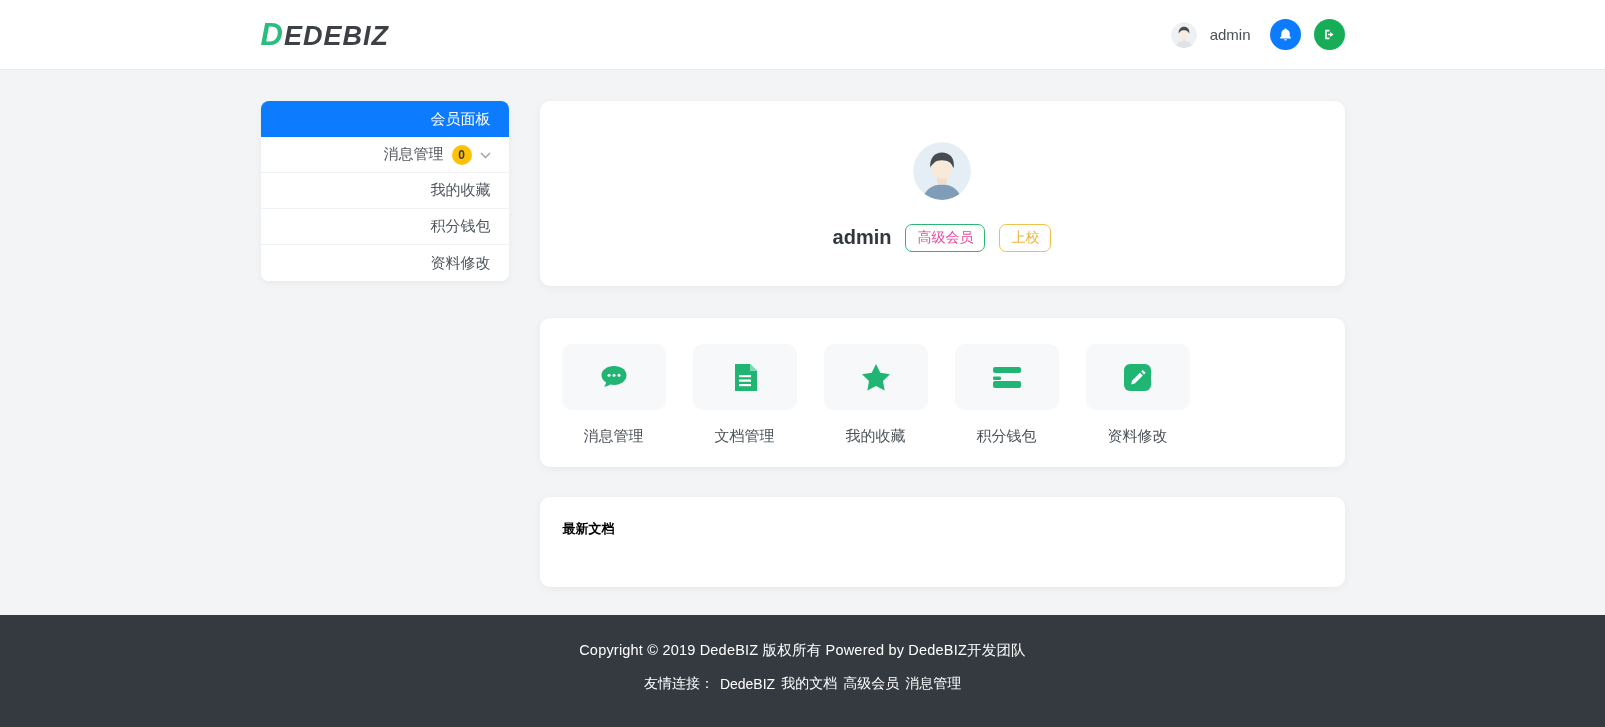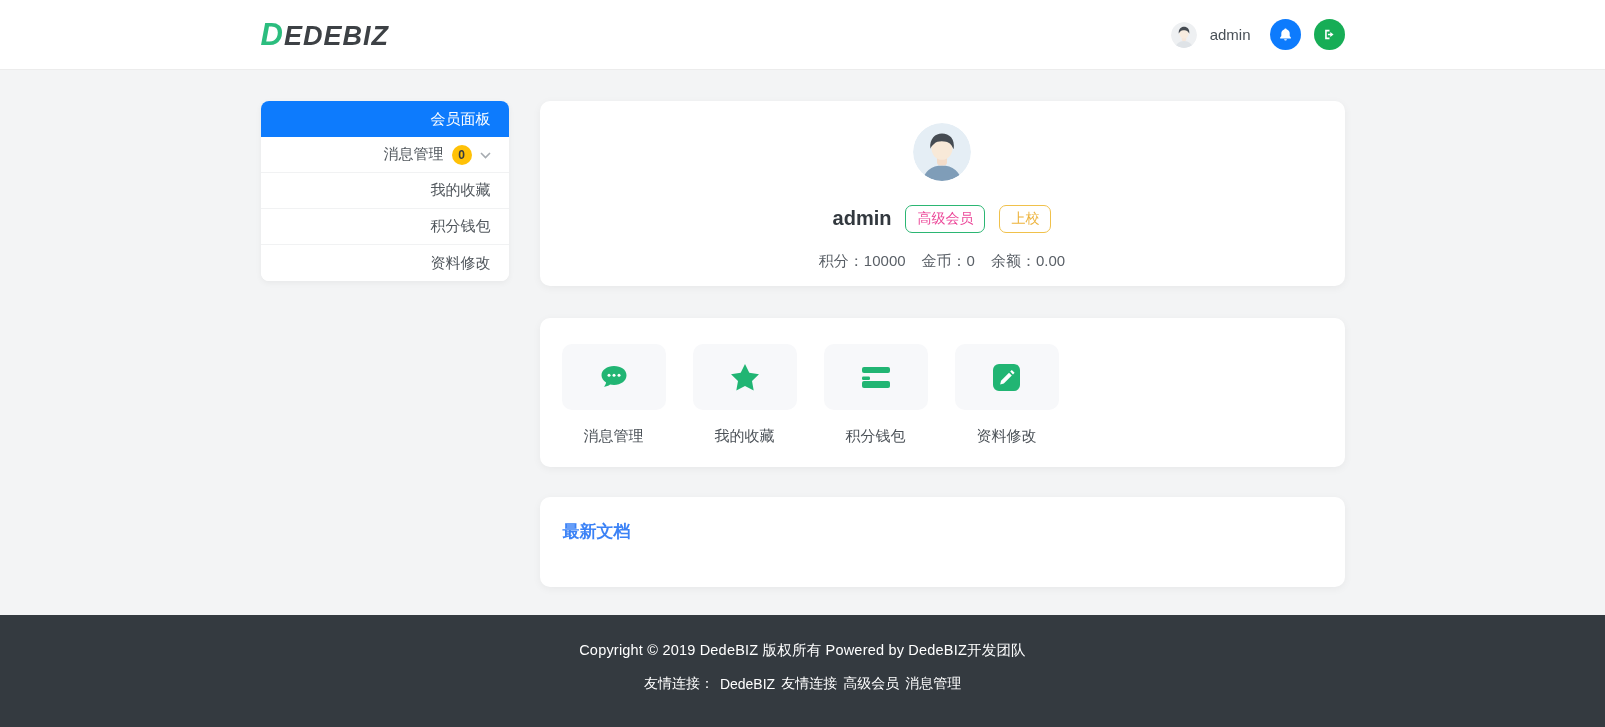--- a/index.html
+++ b/index.html
@@ -50,21 +50,21 @@
   .pill.yellow { color:#edb33c; border-color:#f0c14b;text-align:right; }
   .stats-row { display:flex; gap:16px; margin-top:19px; font-size:15px; color:#595f66; }
 
   .shortcut-card { padding:26px 22px 21px 22px; margin-bottom:30px; }
   .shortcut-row { display:flex; gap:27px; }
   .shortcut { width:104px; display:flex; flex-direction:column; align-items:center; cursor:pointer; }
   .tile { width:104px; height:66px; background:#f7f8fa; border-radius:10px; display:flex; align-items:center; justify-content:center; }
   .shortcut-label { margin-top:17px; font-size:15px; color:#4c5258; }
 
   .latest-card { min-height:90px; padding:23px 23px; }
-  .latest-title { font-size:17px; font-weight:bold; color:#3b82f6; }
+  .latest-title { font-size:13px; font-weight:bold; color:#000000; }
 
   
   .footer { background:#343a40; min-height:119px; padding:26px 0 24px 0; text-align:center; color:#fff; }
   .footer-line1 { font-size:14.5px; letter-spacing:.2px; }
   .footer-line2 { margin-top:15px; font-size:14px; display:flex; justify-content:center; gap:6px;align-items:center; }
   .footer a { color:#fff; text-decoration:none; cursor:pointer; }
 </style>
 </head>
 <body>
 
@@ -147,42 +147,49 @@
               <ellipse cx="26" cy="22.5" rx="9.5" ry="10.5" fill="#f8e9d8"></ellipse>
               <path d="M15.5 23c-.8-9 4.5-13.5 10.5-13.5 6.5 0 11.8 4.5 10.5 14-2.2-3.6-2.6-5.4-6.8-6.6-3.2-.9-8.4-.7-10.6 1.6-1.8 1.6-3 3-3.6 4.5z" fill="#454b52"></path>
             </g>
           </svg>
         </span>
         <div class="name-row">
           <span class="profile-name">admin</span>
           <span class="pill green">高级会员</span>
           <span class="pill yellow">上校</span>
         </div>
-        <div class="stats-row">
-          <span><span>积分：</span><span>10000</span></span>
-          <span><span>金币：</span><span>0</span></span>
-          <span><span>余额：</span><span>0.00</span></span>
-        </div>
       </section>
 
       <section class="card shortcut-card">
         <div class="shortcut-row">
           <div class="shortcut">
             <div class="tile">
               <svg width="28" height="25" viewBox="0 0 28 25">
                 <path fill="#21b573" d="M14 1C7.1 1 1.5 5.1 1.5 10.2c0 2.9 1.8 5.5 4.6 7.2-.3 1.7-1.1 3.2-2.3 4.3 2.4-.2 4.6-1 6.3-2.3 1.2.3 2.5.5 3.9.5 6.9 0 12.5-4.1 12.5-9.7S20.9 1 14 1z"></path>
                 <circle cx="9" cy="10.2" r="1.5" fill="#fff"></circle>
                   <circle cx="14" cy="10.2" r="1.5" fill="#fff"></circle>
                   <circle cx="19" cy="10.2" r="1.5" fill="#fff"></circle>
               </svg>
             </div>
             <span class="shortcut-label">消息管理</span>
           </div>
           <div class="shortcut">
             <div class="tile">
+              <svg width="24" height="27" viewBox="0 0 24 27">
+                <path fill="#21b573" d="M2 0h15l7 7v20H2z"></path>
+                <path fill="#7fd9b4" d="M17 0l7 7h-7z"></path>
+                <rect x="6" y="11" width="12" height="2.2" fill="#fff"></rect>
+                <rect x="6" y="15.5" width="12" height="2.2" fill="#fff"></rect>
+                <rect x="6" y="20" width="12" height="2.2" fill="#fff"></rect>
+              </svg>
+            </div>
+            <span class="shortcut-label">文档管理</span>
+          </div>
+          <div class="shortcut">
+            <div class="tile">
               <svg width="28" height="27" viewBox="0 0 28 27">
                 <path fill="#21b573" d="M14 0l4.3 8.8 9.7 1.4-7 6.8 1.7 9.6L14 22l-8.7 4.6 1.7-9.6-7-6.8 9.7-1.4z"></path>
               </svg>
             </div>
             <span class="shortcut-label">我的收藏</span>
           </div>
           <div class="shortcut">
             <div class="tile">
               <svg width="28" height="22" viewBox="0 0 28 22">
                 <rect x="0" y="1" width="28" height="6" rx="2" fill="#21b573"></rect>
@@ -211,17 +218,17 @@
 
     </main>
   </div>
 </div>
 
 <footer class="footer">
   <div class="footer-line1">Copyright © 2019 DedeBIZ 版权所有 Powered by DedeBIZ开发团队</div>
   <div class="footer-line2">
     <span>友情连接：</span>
     <a>DedeBIZ</a>
-    <a>友情连接</a>
+    <a>我的文档</a>
     <a>高级会员</a>
     <a>消息管理</a>
   </div>
 </footer>
 
 </body></html>

